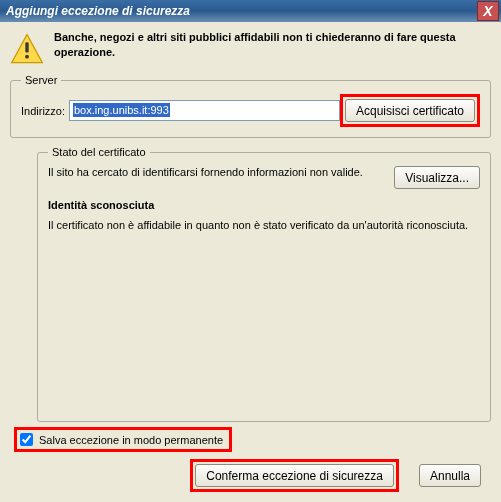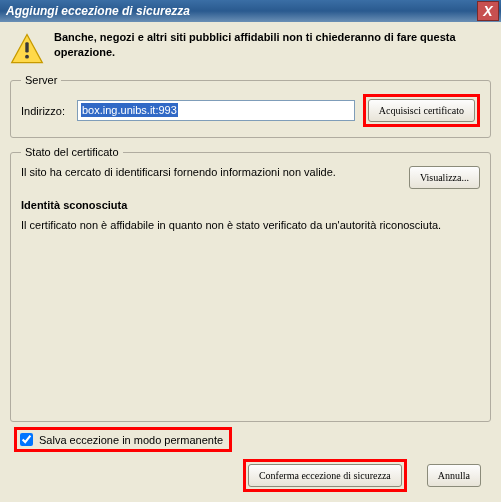--- a/index.html
+++ b/index.html
@@ -59,21 +59,21 @@
   .intro-text { flex: 1; line-height: 1.35; }
   .intro-text .line1 { display: block; margin-bottom: 2px; }
   .intro-text .line2 { display: block; font-weight: bold; }
   fieldset {
     border: 1px solid #b0aca0;
     border-radius: 3px;
     margin: 0 0 8px 0;
     padding: 8px 10px 10px 10px;
   }
   legend { padding: 0 4px; color: #000; }
-  .row { display: flex; align-items: center; gap: 8px; }
+  .row { display: flex; align-items: center; }
   .addr-label { min-width: 48px; }
   .addr-input-wrap {
     flex: 1;
     position: relative;
   }
   .addr-input {
     width: 100%;
     height: 21px;
     border: 1px solid #7f9db9;
     background: #fff;
@@ -90,33 +90,34 @@
     padding: 0 1px;
     font-size: 11px;
     line-height: 14px;
     pointer-events: none;
   }
   .btn {
     height: 23px;
     background: linear-gradient(#fdfdfd, #e8e4d8);
     border: 1px solid #8b8b7a;
     border-radius: 3px;
-    font-family: Liberation Serif, serif;
-    font-size: 10px;
+    font-family: Liberation Sans, sans-serif;
+    font-size: 12px;
     padding: 0 10px;
     cursor: pointer;
     color: #000;
   }
   .hl-red {
     border: 3px solid #ff0000;
     padding: 2px;
     display: inline-block;
   }
   .cert-area {
     height: 276px;
+    margin-left: 27px;
   }
   .cert-top-row {
     display: flex;
     align-items: flex-start;
     justify-content: space-between;
     gap: 26px;
   }
   .cert-desc { flex: 1; color: #000; }
   .identity-title {
     font-weight: bold;

